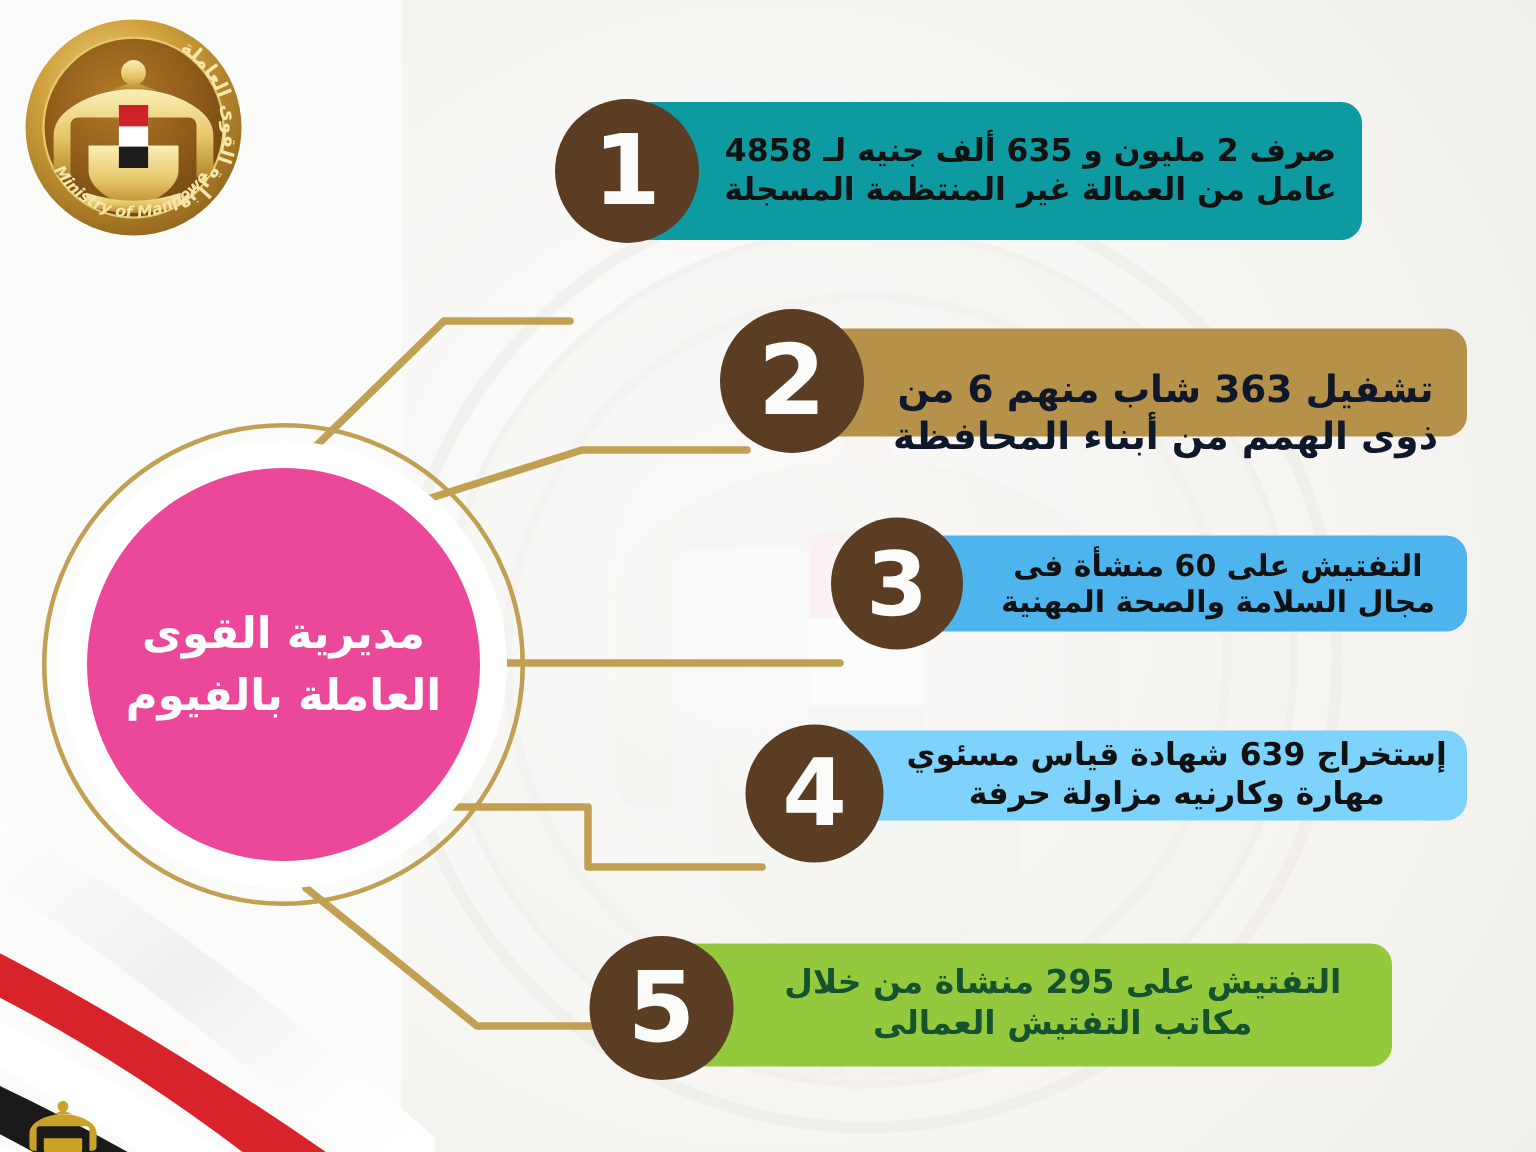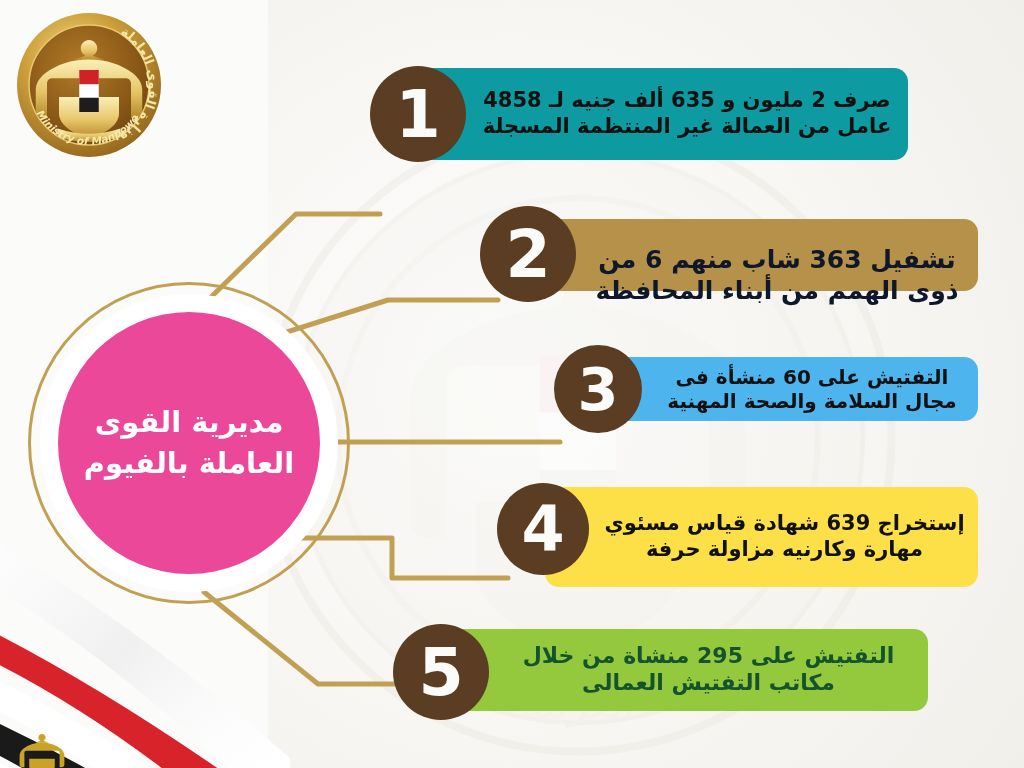--- a/index.html
+++ b/index.html
@@ -277,21 +277,21 @@
       </div>
       <div class="badge" style="left: 480px; top: 206px; width: 96px; height: 96px;">
         <span class="badge-num" style="font-size: 65px;">2</span>
       </div>
       <div class="row-box" style="left: 600px; top: 357px; width: 378px; height: 64px; background: rgb(77, 180, 238);">
         <div class="row-text" style="font-size: 20px; color: rgb(17, 17, 17);">التفتيش على 60 منشأة فى مجال السلامة والصحة المهنية</div>
       </div>
       <div class="badge" style="left: 554px; top: 345px; width: 88px; height: 88px;">
         <span class="badge-num" style="font-size: 59px;">3</span>
       </div>
-      <div class="row-box" style="left: 545px; top: 487px; width: 433px; height: 100px; background: #fde047;">
+      <div class="row-box" style="left: 545px; top: 487px; width: 433px; height: 60px; background: #7dd3fc;">
         <div class="row-text" style="font-size: 21px; color: rgb(17, 17, 17);">إستخراج 639 شهادة قياس مسئوي مهارة وكارنيه مزاولة حرفة</div>
       </div>
       <div class="badge" style="left: 497px; top: 483px; width: 92px; height: 92px;">
         <span class="badge-num" style="font-size: 62px;">4</span>
       </div>
       <div class="row-box" style="left: 443px; top: 629px; width: 485px; height: 82px; background: rgb(148, 200, 61);">
         <div class="row-text" style="font-size: 22px; color: #14532d;">التفتيش على 295 منشاة من خلال مكاتب التفتيش العمالى</div>
       </div>
       <div class="badge" style="left: 393px; top: 624px; width: 96px; height: 96px;">
         <span class="badge-num" style="font-size: 65px;">5</span>

